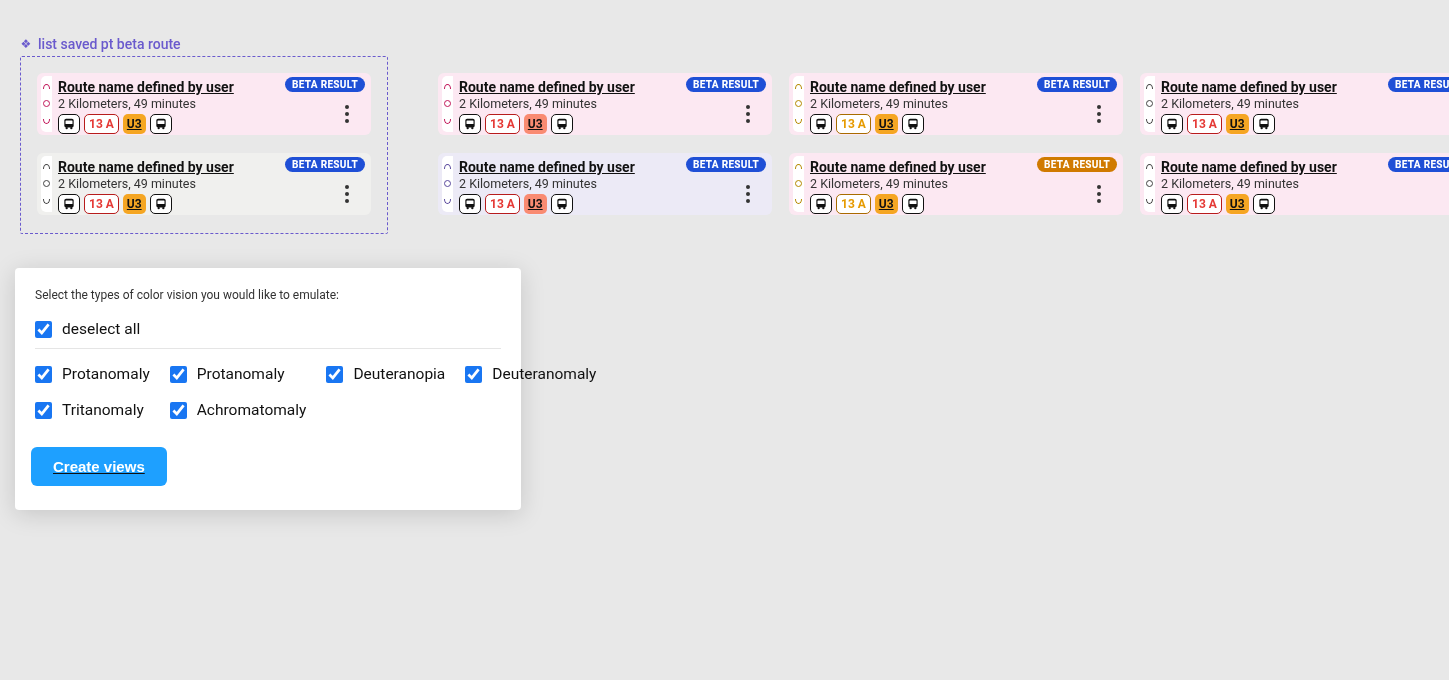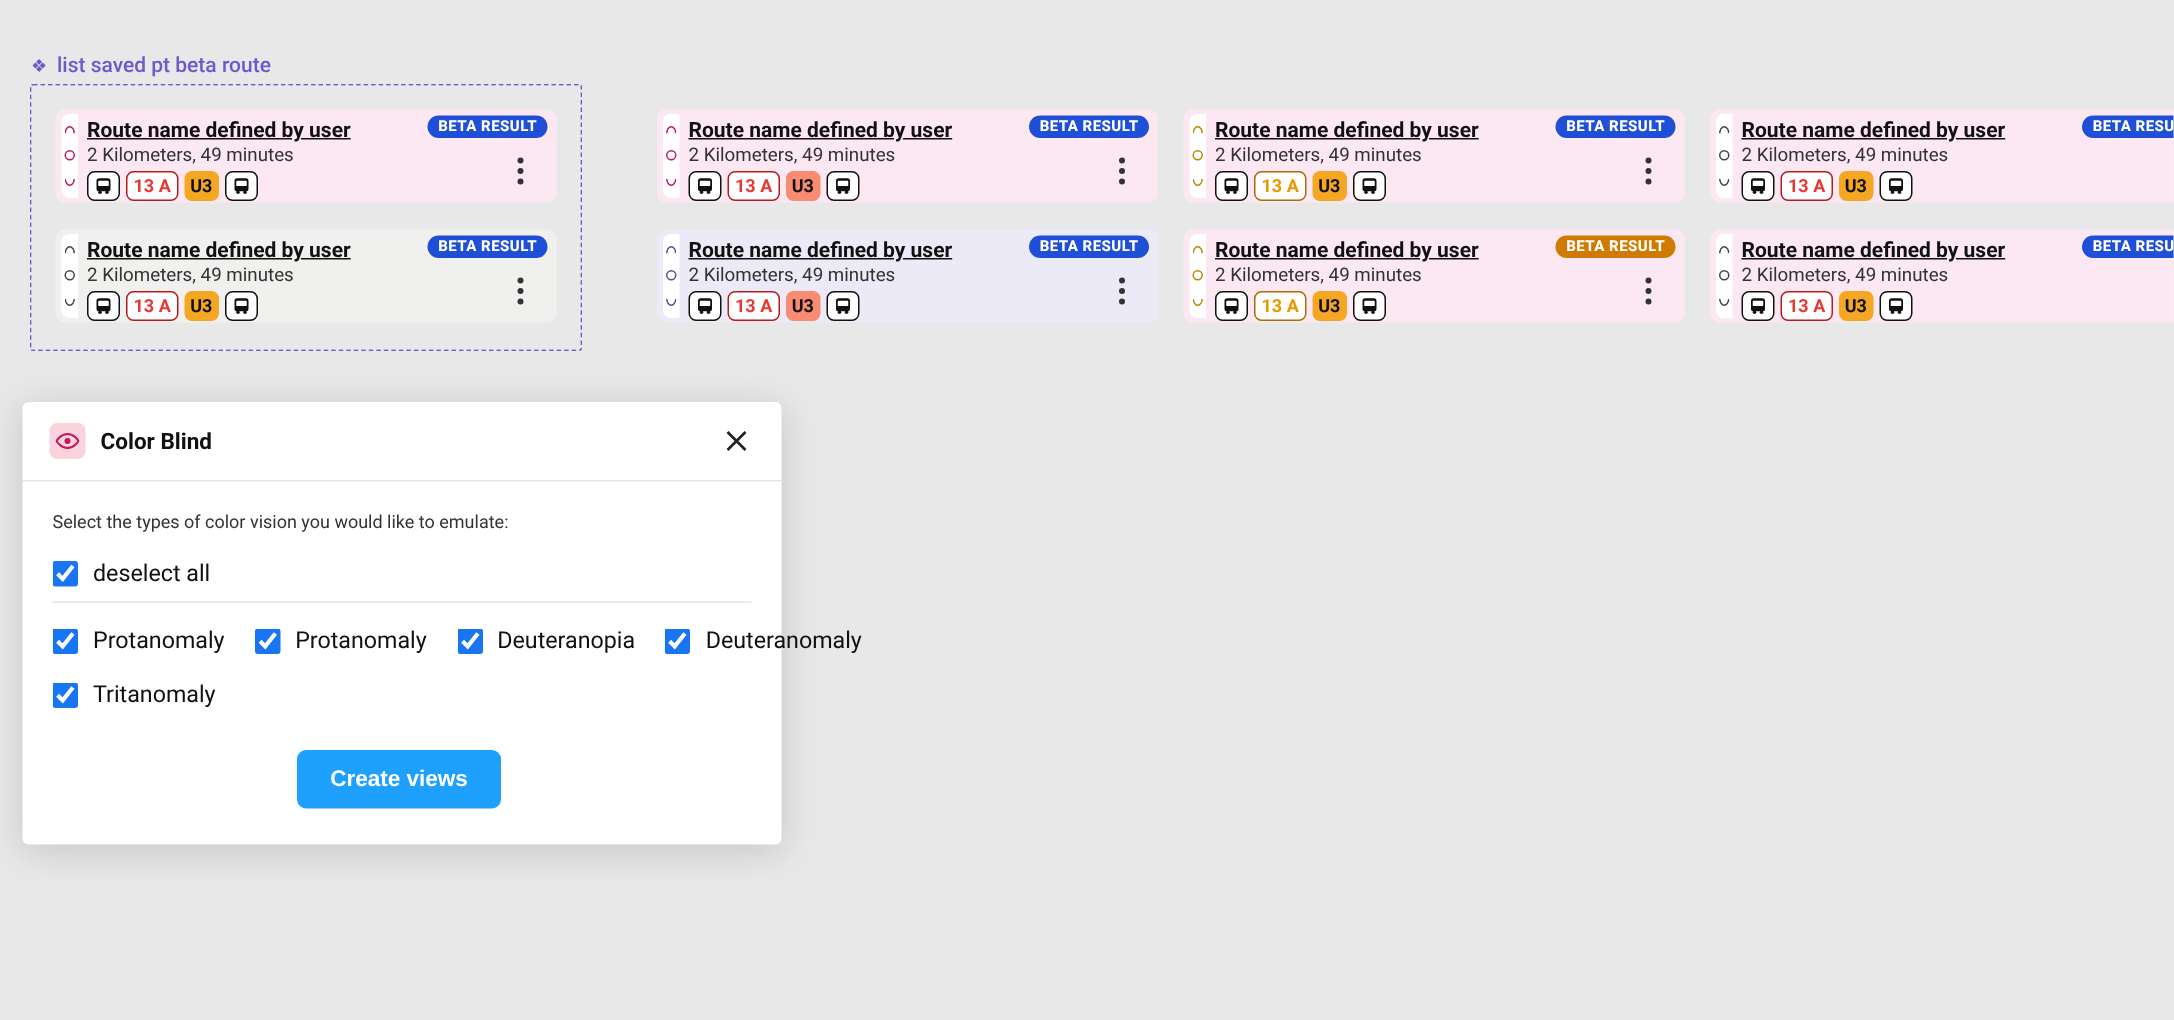--- a/index.html
+++ b/index.html
@@ -106,21 +106,21 @@
     font-size:12px;
     font-weight:700;
     display:inline-flex;
     align-items:center;
     justify-content:center;
     border:1.5px solid #111;
     background:#fff;
   }
   .chip.icon-only { width:22px; padding:0; }
   .chip.line13 { }
-  .chip.u3 { border:none; }
+  .chip.u3 { border:none;text-decoration:underline; }
   .card .badge {
     position:absolute;
     top:4px;
     right:6px;
     font-size:10px;
     font-weight:800;
     letter-spacing:0.3px;
     color:#fff;
     padding:2px 7px;
     border-radius:8px;
@@ -175,21 +175,21 @@
   }
   .modal-body { padding:20px 20px 0 20px; }
   .modal-body .prompt { font-size:12px; color:#333; margin-bottom:18px; }
   .check-row { display:flex; align-items:center; gap:10px; margin-bottom:8px; font-size:15.5px; }
   .check-row input[type=checkbox]{
     width:17px;height:17px;
     accent-color:#1976f2;
   }
   .divider { height:1px;background:#e5e5e5; margin:10px 0 16px 0; }
   .check-grid { display:grid; grid-template-columns: 1fr 1fr 1fr 1fr; gap:10px 20px; }
-  .modal-footer { display:flex; justify-content:center; padding:20px 20px 0 16px; }
+  .modal-footer { display:flex; justify-content:flex-start; padding:20px 20px 0 16px;text-decoration:underline; }
   .btn-primary {
     background:#1ea0ff;
     color:#fff;
     border:none;
     padding:11px 22px;
     border-radius:6px;
     font-size:15px;
     font-weight:600;
     cursor:pointer;
   }
@@ -488,34 +488,20 @@
             </svg>
           </span>
       </div>
     </div>
     <div class="badge" style="background:#1f4fd6">BETA RESULT</div>
 
   </div>
   </div>
 
 <div class="modal">
-  <div class="modal-header">
-    <div class="eye">
-      <svg width="16" height="16" viewBox="0 0 24 24" fill="none">
-        <path d="M1 12s4-7 11-7 11 7 11 7-4 7-11 7S1 12 1 12z" stroke="currentColor" stroke-width="2"></path>
-        <circle cx="12" cy="12" r="3" fill="currentColor"></circle>
-      </svg>
-    </div>
-    <div class="mtitle">Color Blind</div>
-    <div class="close">
-      <svg width="16" height="16" viewBox="0 0 16 16">
-          <path d="M2 2 L14 14 M14 2 L2 14" stroke="#222" stroke-width="1.8"></path>
-        </svg>
-    </div>
-  </div>
   <div class="modal-body">
     <div class="prompt">Select the types of color vision you would like to emulate:</div>
     <label class="check-row">
       <input type="checkbox" checked="" style="">
       <span>deselect all</span>
     </label>
     <div class="divider"></div>
     <div class="check-grid" id="check-grid">
         <label class="check-row">
           <input type="checkbox" checked="" style="">
@@ -530,20 +516,24 @@
                      <span>Deuteranopia</span>
         </label>
         <label class="check-row">
           <input type="checkbox" checked="" style="">
                      <span>Deuteranomaly</span>
         </label>
         <label class="check-row">
           <input type="checkbox" checked="" style="">
                      <span>Tritanomaly</span>
         </label>
+        <label class="check-row">
+          <input type="checkbox" checked="" style="">
+                     <span>Achromatomaly</span>
+        </label>
       </div>
   </div>
   <div class="modal-footer">
     <button class="btn-primary">
       <span>Create views</span>
     </button>
   </div>
 </div>
 
 </body></html>

